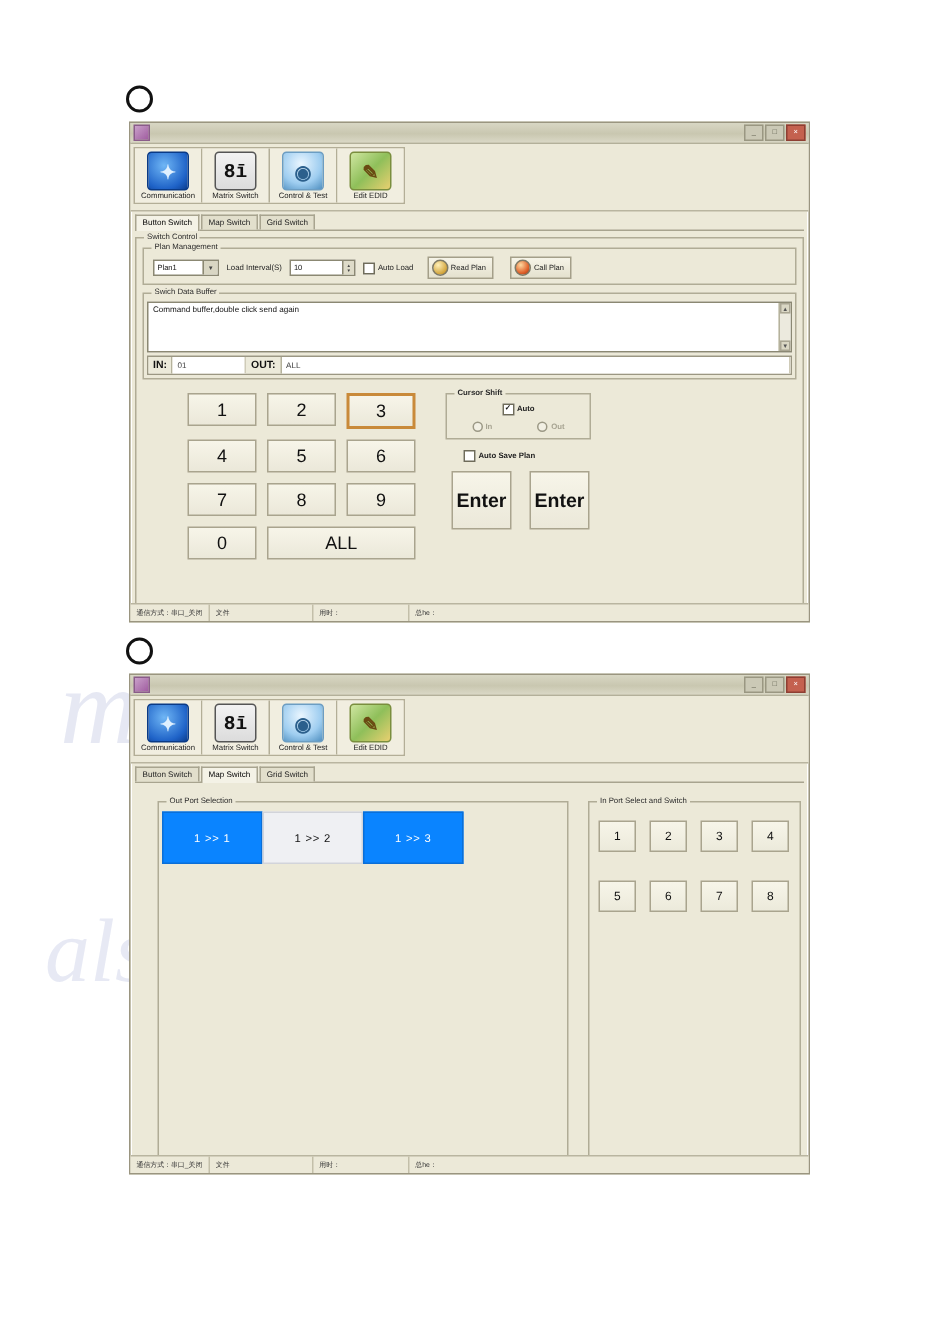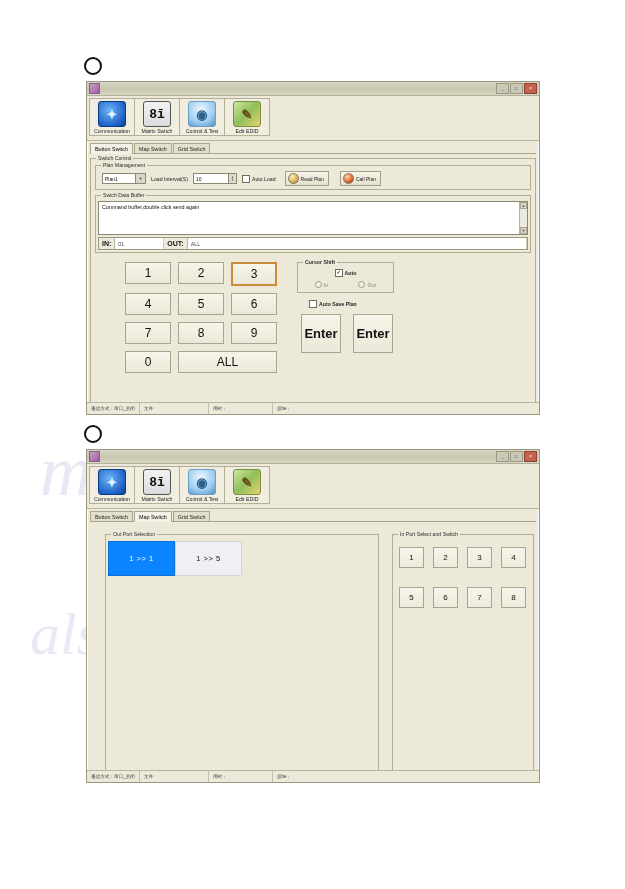--- a/index.html
+++ b/index.html
@@ -408,21 +408,22 @@
     <div class="tab sel">Map Switch</div>
     <div class="tab">Grid Switch</div>
   </div>
 
   <div style="display:flex;gap:13px;padding:12px 5px 0 18px;height:253px;box-sizing:border-box;">
     <div class="gbox" style="flex:1;margin:0;">
       <div class="glabel">Out Port Selection</div>
       <div class="gbody" style="padding:6px 2px 2px 2px;">
         <div class="portgrid">
           <div class="pcell on">1 &gt;&gt; 1</div>
-          <div class="pcell">1 &gt;&gt; 5</div>
+          <div class="pcell">1 &gt;&gt; 2</div>
+          <div class="pcell on">1 &gt;&gt; 3</div>
         </div>
       </div>
     </div>
 
     <div class="gbox" style="width:140px;margin:0;">
       <div class="glabel">In Port Select and Switch</div>
       <div class="gbody" style="padding:12px 6px 2px 6px;">
         <div class="inports">
           <div class="inbtn">1</div>
           <div class="inbtn">2</div>

